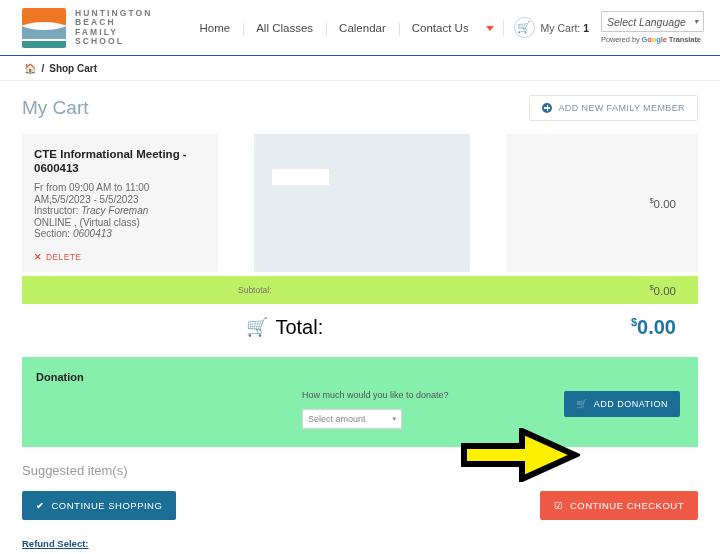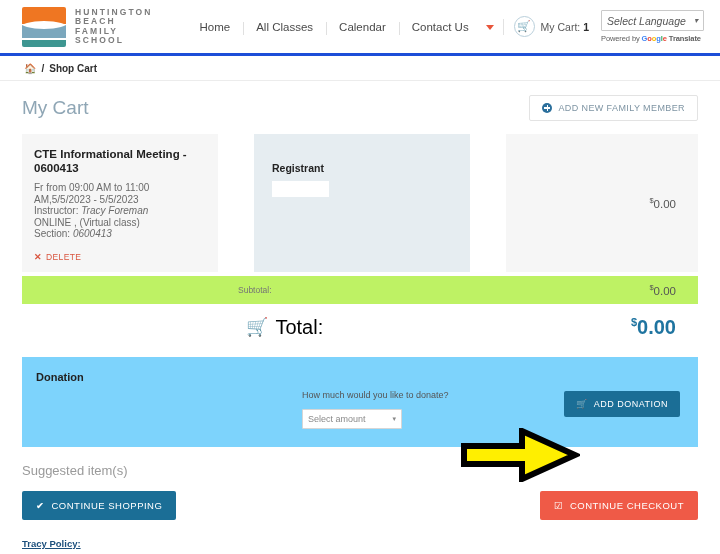--- a/index.html
+++ b/index.html
@@ -10,21 +10,21 @@
     font-family:"Liberation Sans", sans-serif;
     color:#3c3c3c;
     overflow:hidden;
     position:relative;
   }
 
   
   .site-header {
     height:56px;
     background:#ffffff;
-    border-bottom:3px solid #1d4ed8;
+    border-bottom:1px solid #1d4ed8;
     display:flex;
     align-items:center;
     padding:0 14px;
     position:relative;
   }
   .brand { display:flex; align-items:center; gap:9px; margin-left:8px; }
   .logo-mark { width:44px; height:40px; position:relative; }
   .logo-orange {
     position:absolute; left:0; top:0; width:44px; height:21px;
     background:#ef7622; border-radius:2px 2px 0 0;
@@ -157,21 +157,21 @@
   .total-row {
     display:flex; align-items:center; padding:12px 22px 12px 224px; background:#fff;
   }
   .total-cart-icon { font-size:18px; color:#1f74a0; margin-right:7px; line-height:1; }
   .total-label { font-size:20px; color:#000000; }
   .total-val { margin-left:auto; font-size:20px; font-weight:bold; color:#1f74a0; }
   .total-val sup { font-size:11px; top:-0.55em; font-weight:bold; }
 
   
   .donation {
-    background:#7dd3fc; margin-top:6px; display:flex; padding:14px 18px 18px 14px;
+    background:#86efac; margin-top:6px; display:flex; padding:14px 18px 18px 14px;
   }
   .don-left { width:266px; }
   .don-title { font-size:11px; font-weight:bold; color:#222; }
   .don-text { font-size:9px; color:#6d6d6d; line-height:12.5px; margin-top:6px; }
   .don-mid { width:190px; padding-top:18px; }
   .don-q { font-size:9px; color:#555; line-height:12px; }
   .don-select {
     margin-top:8px; width:100px; height:20px; background:#fff; border:1px solid #d6d6d6;
     display:flex; align-items:center; justify-content:space-between; padding:0 5px;
     font-size:9px; color:#8a8a8a; border-radius:1px;
@@ -288,21 +288,20 @@
             <i>0600413</i>
           </div>
         </div>
         <div class="delete-link">
           <span class="delete-x">✕</span>
           <span>DELETE</span>
         </div>
       </div>
 
       <div class="cell-reg">
-        <div class="reg-label">Registrant</div>
         <input class="reg-field" type="text" value="" style="">
       </div>
 
       <div class="cell-price">
         <div class="price">
           <sup>$</sup><span>0.00</span>
         </div>
       </div>
     </div>
 
@@ -347,19 +346,19 @@
     <div class="btn-continue-shopping">
       <span>✔</span>
       <span>CONTINUE SHOPPING</span>
     </div>
     <div class="btn-continue-checkout">
       <span>☑</span>
       <span>CONTINUE CHECKOUT</span>
     </div>
   </div>
 
-  <div class="refund-title">Tracy Policy:</div>
+  <div class="refund-title">Refund Select:</div>
 
 </div>
 
 <svg class="arrow-overlay" viewBox="0 0 120 54">
   <polygon points="4,18 62,18 62,3 115,27 62,51 62,36 4,36" fill="#ffef00" stroke="#000000" stroke-width="6" stroke-linejoin="miter"></polygon>
 </svg>
 
 </body></html>

